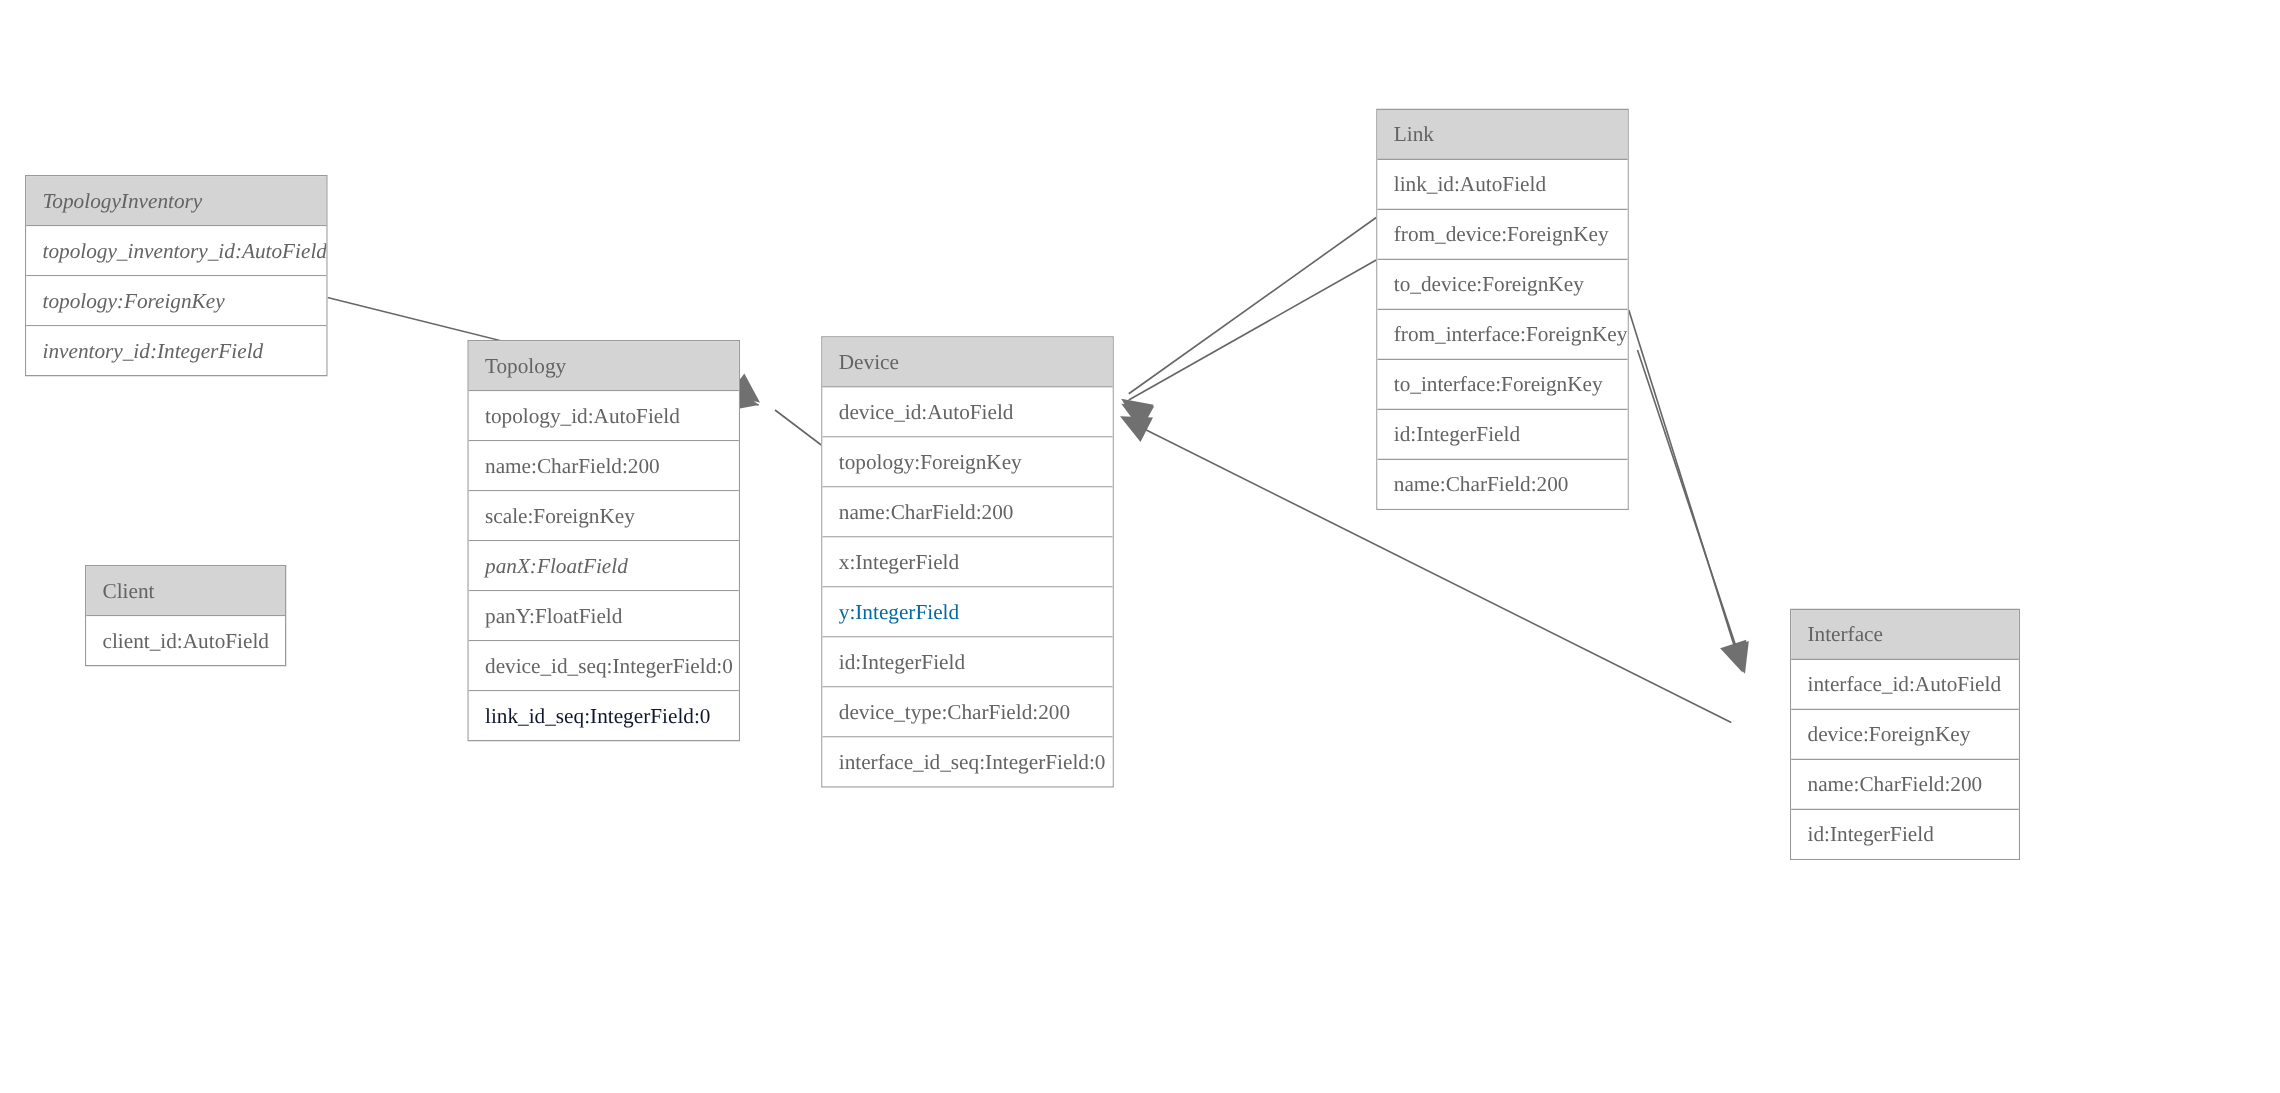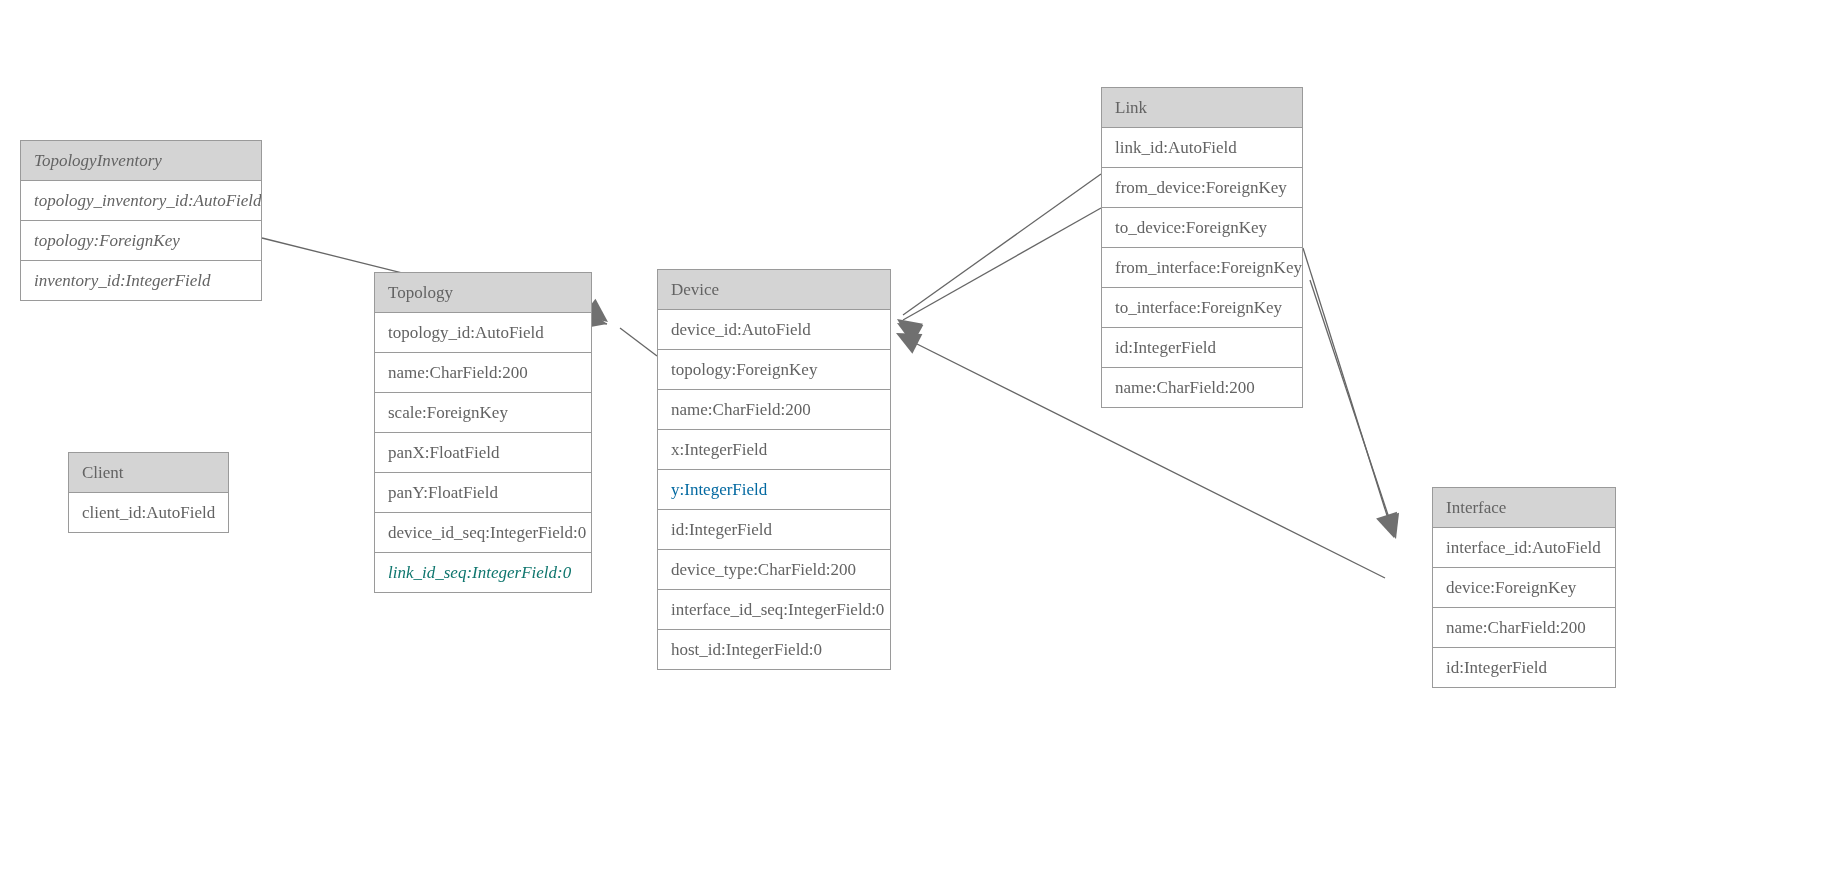--- a/index.html
+++ b/index.html
@@ -108,36 +108,35 @@
       </div>
       <div class="entity" style="left: 68px; top: 452px; width: 161px; border-color: rgb(154, 154, 154);">
         <div class="entity-header" style="background: rgb(212, 212, 212); color: rgb(99, 99, 99); border-bottom-color: rgb(154, 154, 154);">Client</div>
         <div class="entity-field" style="color: rgb(99, 99, 99); border-bottom-color: rgb(154, 154, 154);">client_id:AutoField</div>
       </div>
       <div class="entity" style="left: 374px; top: 272px; width: 218px; border-color: rgb(154, 154, 154);">
         <div class="entity-header" style="background: rgb(212, 212, 212); color: rgb(99, 99, 99); border-bottom-color: rgb(154, 154, 154);">Topology</div>
         <div class="entity-field" style="color: rgb(99, 99, 99); border-bottom-color: rgb(154, 154, 154);">topology_id:AutoField</div>
         <div class="entity-field" style="color: rgb(99, 99, 99); border-bottom-color: rgb(154, 154, 154);">name:CharField:200</div>
         <div class="entity-field" style="color: rgb(99, 99, 99); border-bottom-color: rgb(154, 154, 154);">scale:ForeignKey</div>
-        <div class="entity-field" style="color: rgb(99, 99, 99); border-bottom-color: rgb(154, 154, 154);">panX:FloatField</div>
+        <div class="entity-field" style="color: rgb(99, 99, 99); border-bottom-color: rgb(154, 154, 154); font-style: italic;">panX:FloatField</div>
         <div class="entity-field" style="color: rgb(99, 99, 99); border-bottom-color: rgb(154, 154, 154);">panY:FloatField</div>
         <div class="entity-field" style="color: rgb(99, 99, 99); border-bottom-color: rgb(154, 154, 154);">device_id_seq:IntegerField:0</div>
-        <div class="entity-field" style="color: #0f766e; border-bottom-color: rgb(154, 154, 154); font-style: italic;">link_id_seq:IntegerField:0</div>
+        <div class="entity-field" style="color: #0f172a; border-bottom-color: rgb(154, 154, 154);">link_id_seq:IntegerField:0</div>
       </div>
       <div class="entity" style="left: 657px; top: 269px; width: 234px; border-color: rgb(154, 154, 154);">
         <div class="entity-header" style="background: rgb(212, 212, 212); color: rgb(99, 99, 99); border-bottom-color: rgb(154, 154, 154);">Device</div>
         <div class="entity-field" style="color: rgb(99, 99, 99); border-bottom-color: rgb(154, 154, 154);">device_id:AutoField</div>
         <div class="entity-field" style="color: rgb(99, 99, 99); border-bottom-color: rgb(154, 154, 154);">topology:ForeignKey</div>
         <div class="entity-field" style="color: rgb(99, 99, 99); border-bottom-color: rgb(154, 154, 154);">name:CharField:200</div>
         <div class="entity-field" style="color: rgb(99, 99, 99); border-bottom-color: rgb(154, 154, 154);">x:IntegerField</div>
         <div class="entity-field" style="color: #0369a1; border-bottom-color: rgb(154, 154, 154);">y:IntegerField</div>
         <div class="entity-field" style="color: rgb(99, 99, 99); border-bottom-color: rgb(154, 154, 154);">id:IntegerField</div>
         <div class="entity-field" style="color: rgb(99, 99, 99); border-bottom-color: rgb(154, 154, 154);">device_type:CharField:200</div>
         <div class="entity-field" style="color: rgb(99, 99, 99); border-bottom-color: rgb(154, 154, 154);">interface_id_seq:IntegerField:0</div>
-        <div class="entity-field" style="color: rgb(99, 99, 99); border-bottom-color: rgb(154, 154, 154);">host_id:IntegerField:0</div>
       </div>
       <div class="entity" style="left: 1101px; top: 87px; width: 202px; border-color: rgb(154, 154, 154);">
         <div class="entity-header" style="background: rgb(212, 212, 212); color: rgb(99, 99, 99); border-bottom-color: rgb(154, 154, 154);">Link</div>
         <div class="entity-field" style="color: rgb(99, 99, 99); border-bottom-color: rgb(154, 154, 154);">link_id:AutoField</div>
         <div class="entity-field" style="color: rgb(99, 99, 99); border-bottom-color: rgb(154, 154, 154);">from_device:ForeignKey</div>
         <div class="entity-field" style="color: rgb(99, 99, 99); border-bottom-color: rgb(154, 154, 154);">to_device:ForeignKey</div>
         <div class="entity-field" style="color: rgb(99, 99, 99); border-bottom-color: rgb(154, 154, 154);">from_interface:ForeignKey</div>
         <div class="entity-field" style="color: rgb(99, 99, 99); border-bottom-color: rgb(154, 154, 154);">to_interface:ForeignKey</div>
         <div class="entity-field" style="color: rgb(99, 99, 99); border-bottom-color: rgb(154, 154, 154);">id:IntegerField</div>
         <div class="entity-field" style="color: rgb(99, 99, 99); border-bottom-color: rgb(154, 154, 154);">name:CharField:200</div>

